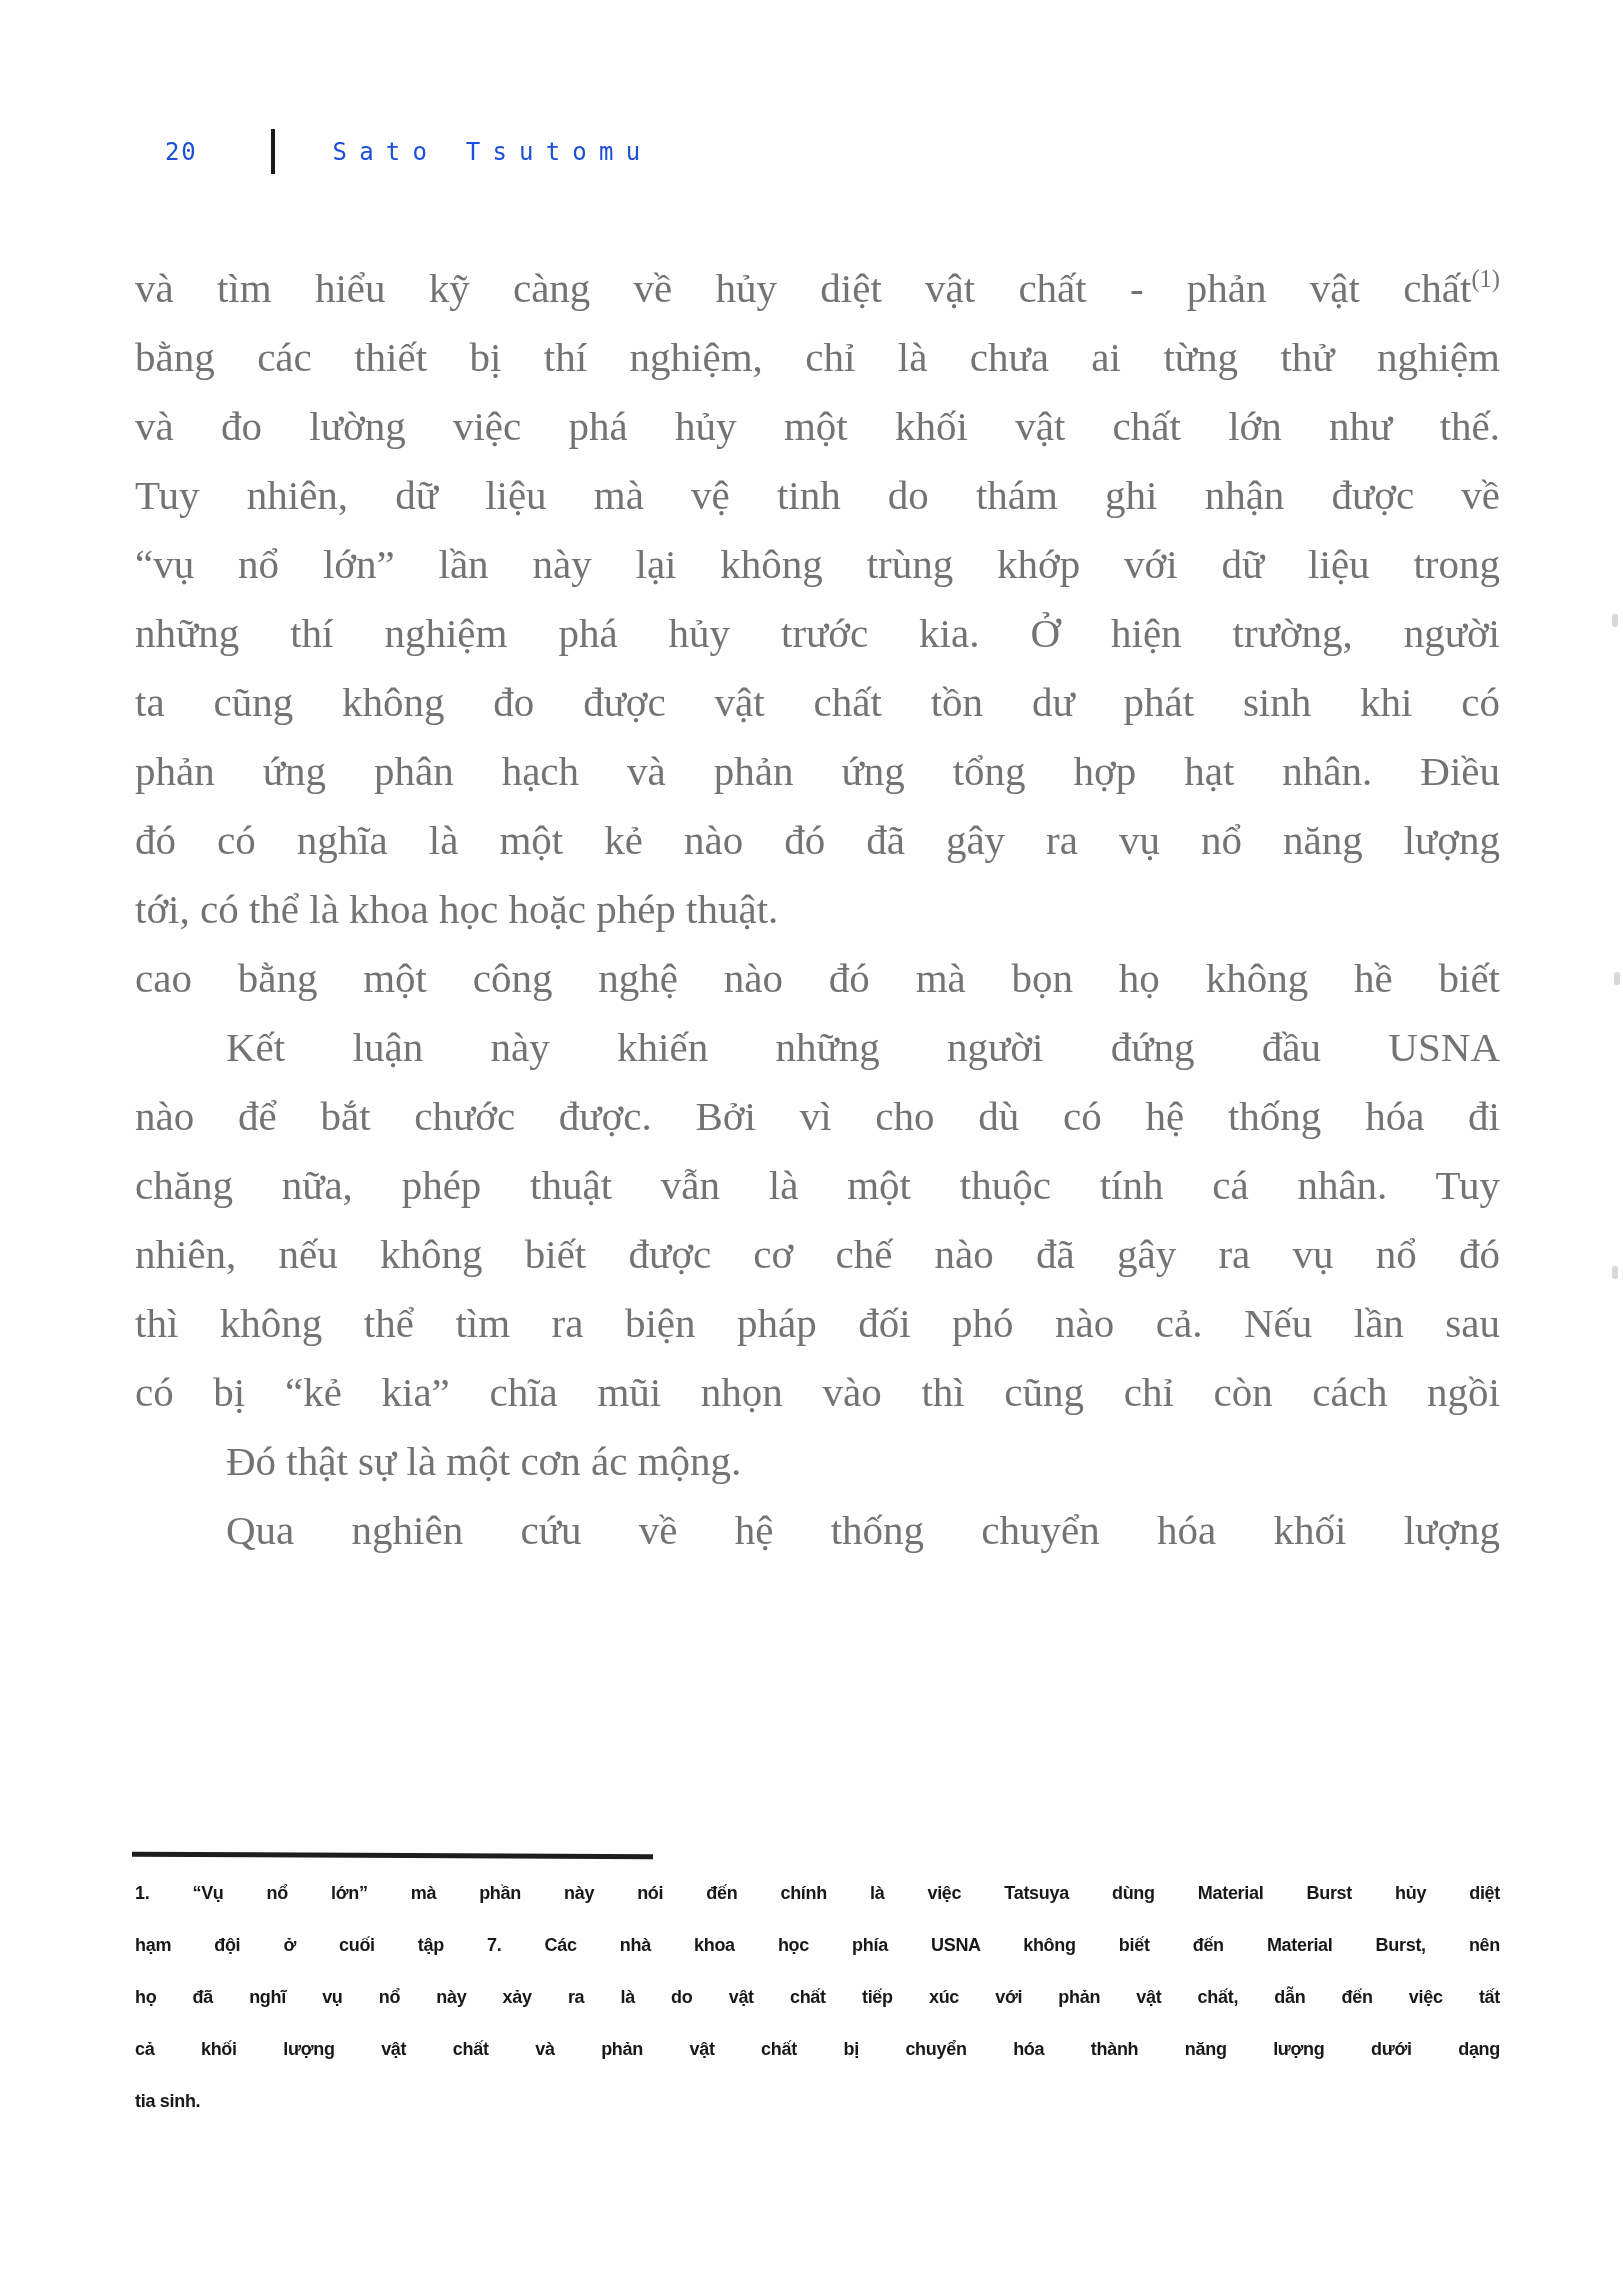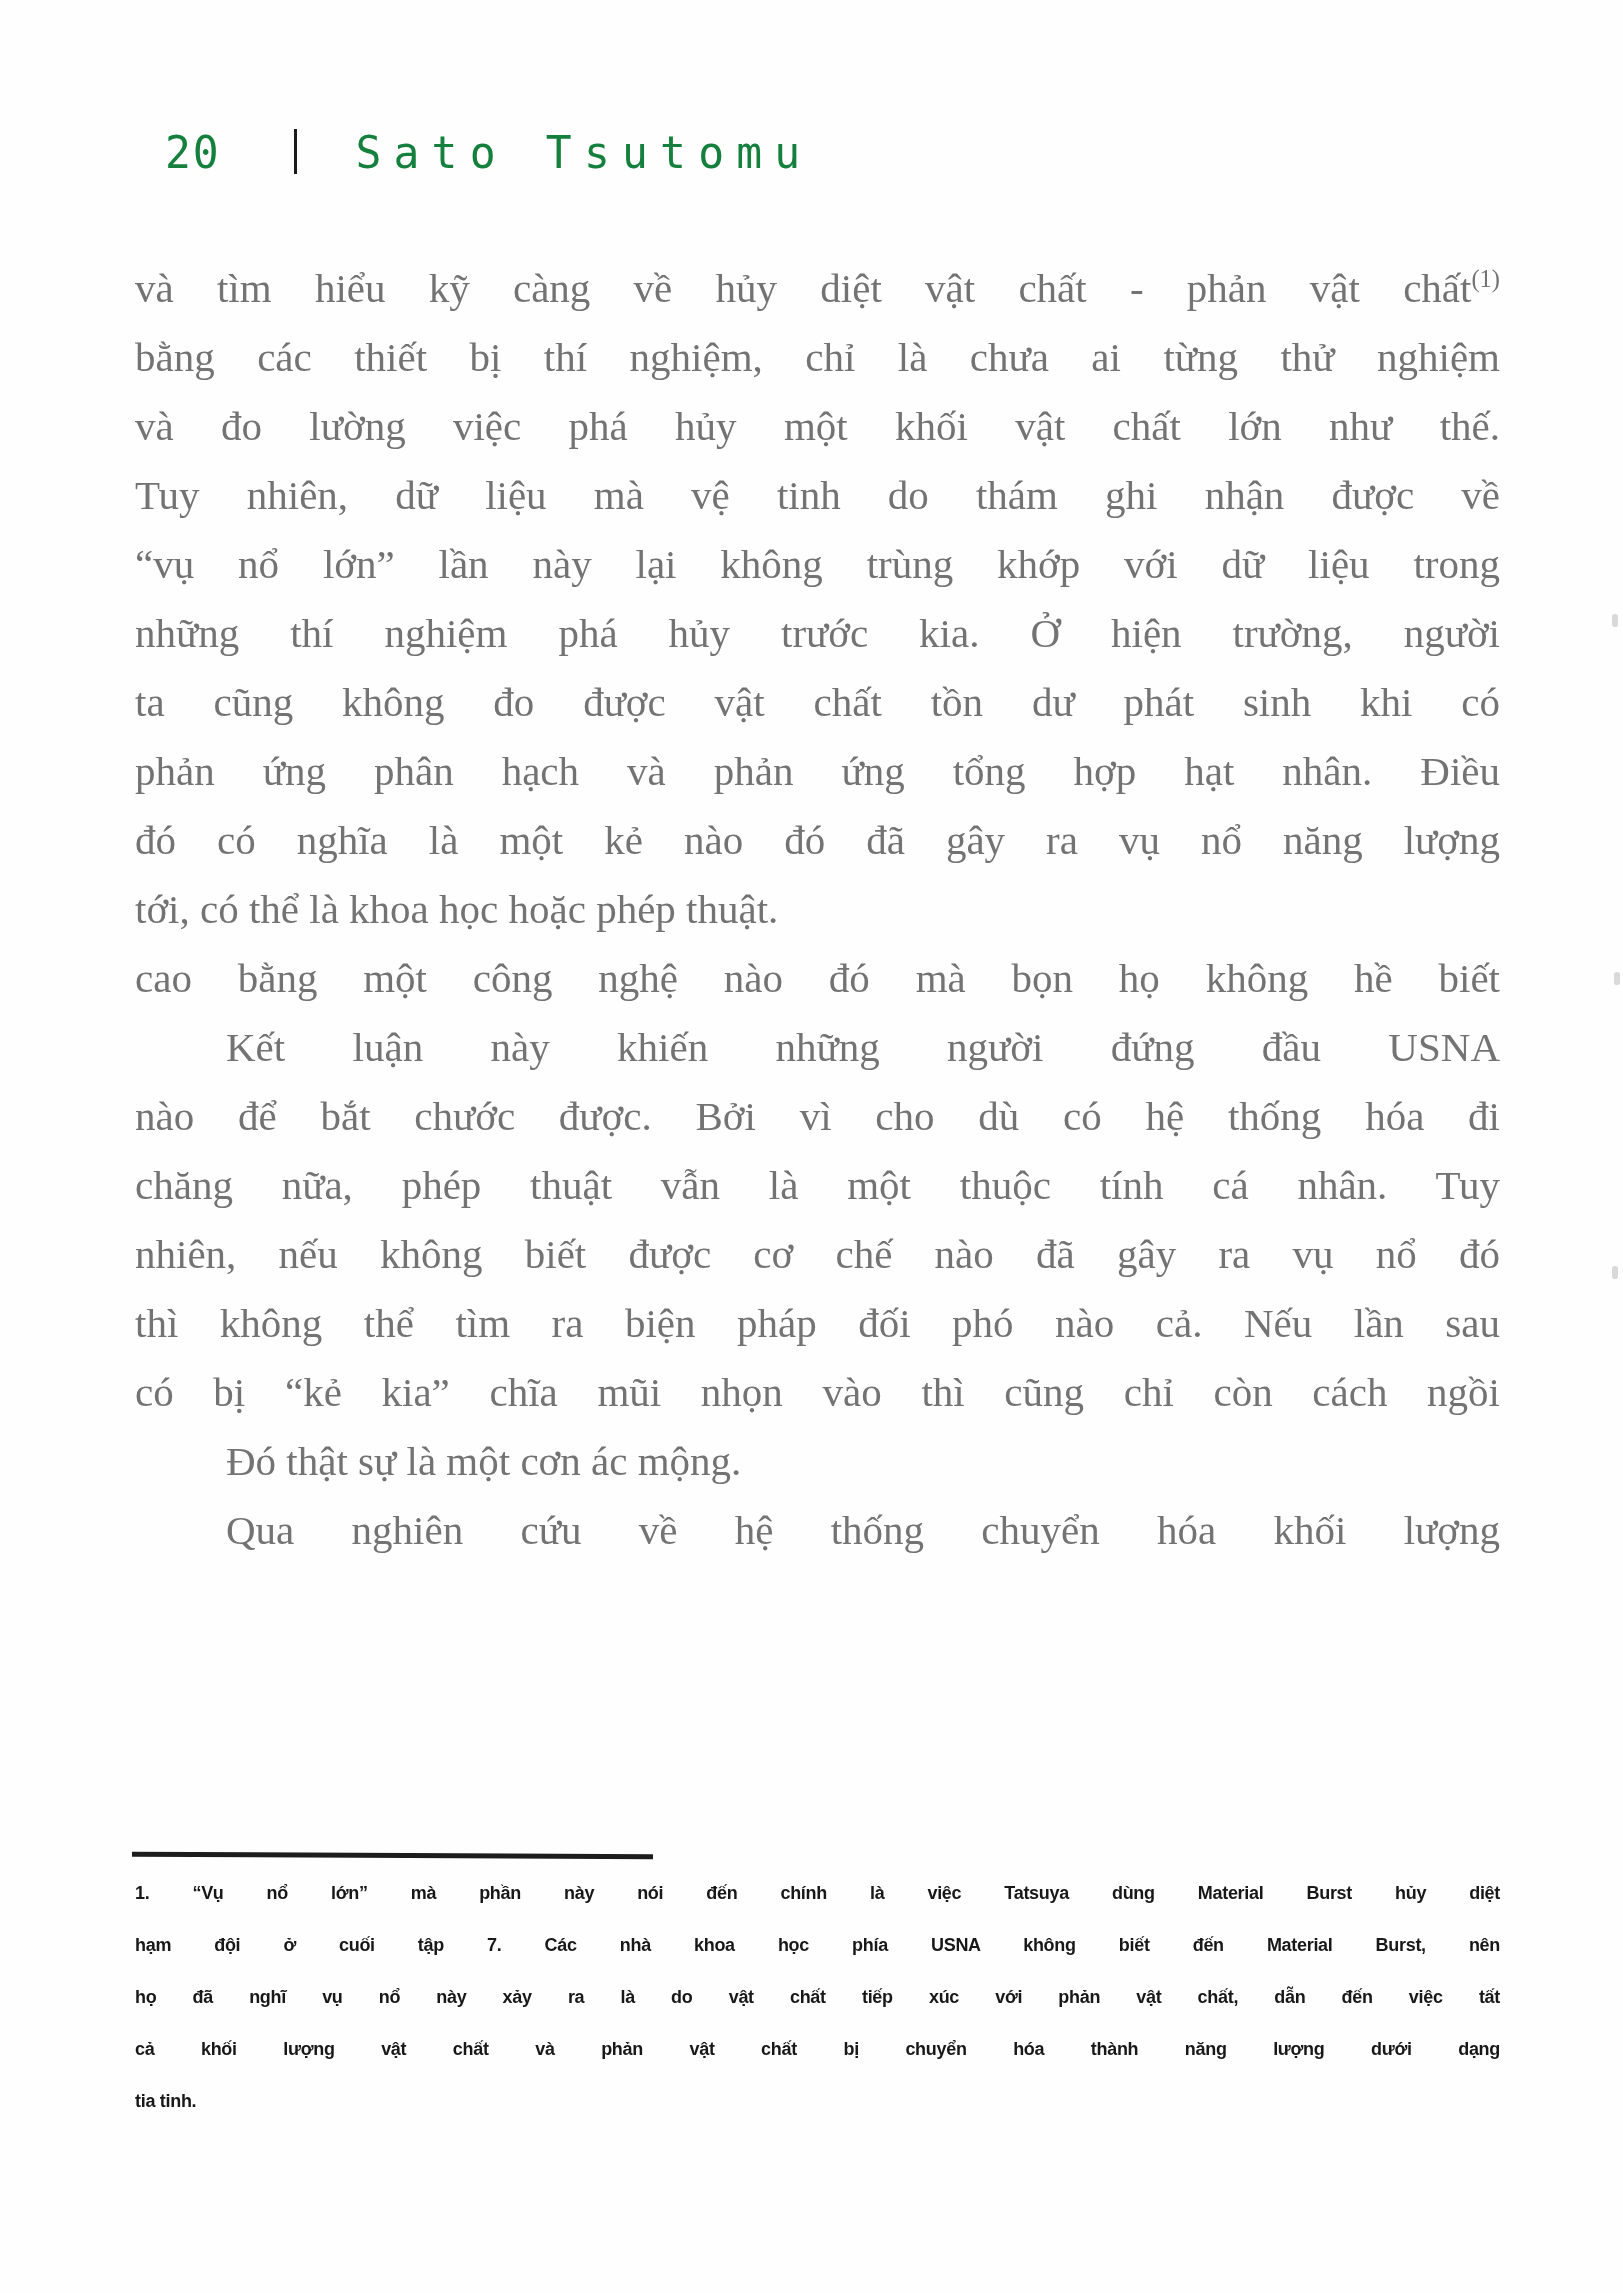--- a/index.html
+++ b/index.html
@@ -17,22 +17,22 @@
   }
   
   .running-head {
     position: absolute;
     top: 126px;
     left: 165px;
     height: 51px;
     display: flex;
     align-items: center;
     font-family: "DejaVu Sans Mono", "Liberation Mono", monospace;
-    font-size: 43px;
-    color: #15803d;
+    font-size: 24px;
+    color: #1d4ed8;
   }
   .pgnum {
     letter-spacing: 1.9px;
     transform: scaleY(1.05);
   }
   .hdr-bar {
     display: inline-block;
     width: 3.8px;
     height: 45px;
     background: #1a1a1a;
@@ -154,21 +154,21 @@
     <div class="line indent">Qua nghiên cứu về hệ thống chuyển hóa khối lượng</div>
   </div>
 
   <div class="fn-rule"></div>
 
   <div class="footnote">
     <div class="fline">1. “Vụ nổ lớn” mà phần này nói đến chính là việc Tatsuya dùng Material Burst hủy diệt</div>
     <div class="fline">hạm đội ở cuối tập 7. Các nhà khoa học phía USNA không biết đến Material Burst, nên</div>
     <div class="fline">họ đã nghĩ vụ nổ này xảy ra là do vật chất tiếp xúc với phản vật chất, dẫn đến việc tất</div>
     <div class="fline">cả khối lượng vật chất và phản vật chất bị chuyển hóa thành năng lượng dưới dạng</div>
-    <div class="fline last">tia tinh.</div>
+    <div class="fline last">tia sinh.</div>
   </div>
 
   <div class="artifact a1"></div>
   <div class="artifact a2"></div>
   <div class="artifact a3"></div>
 
 </div>
 
 
 </body></html>

